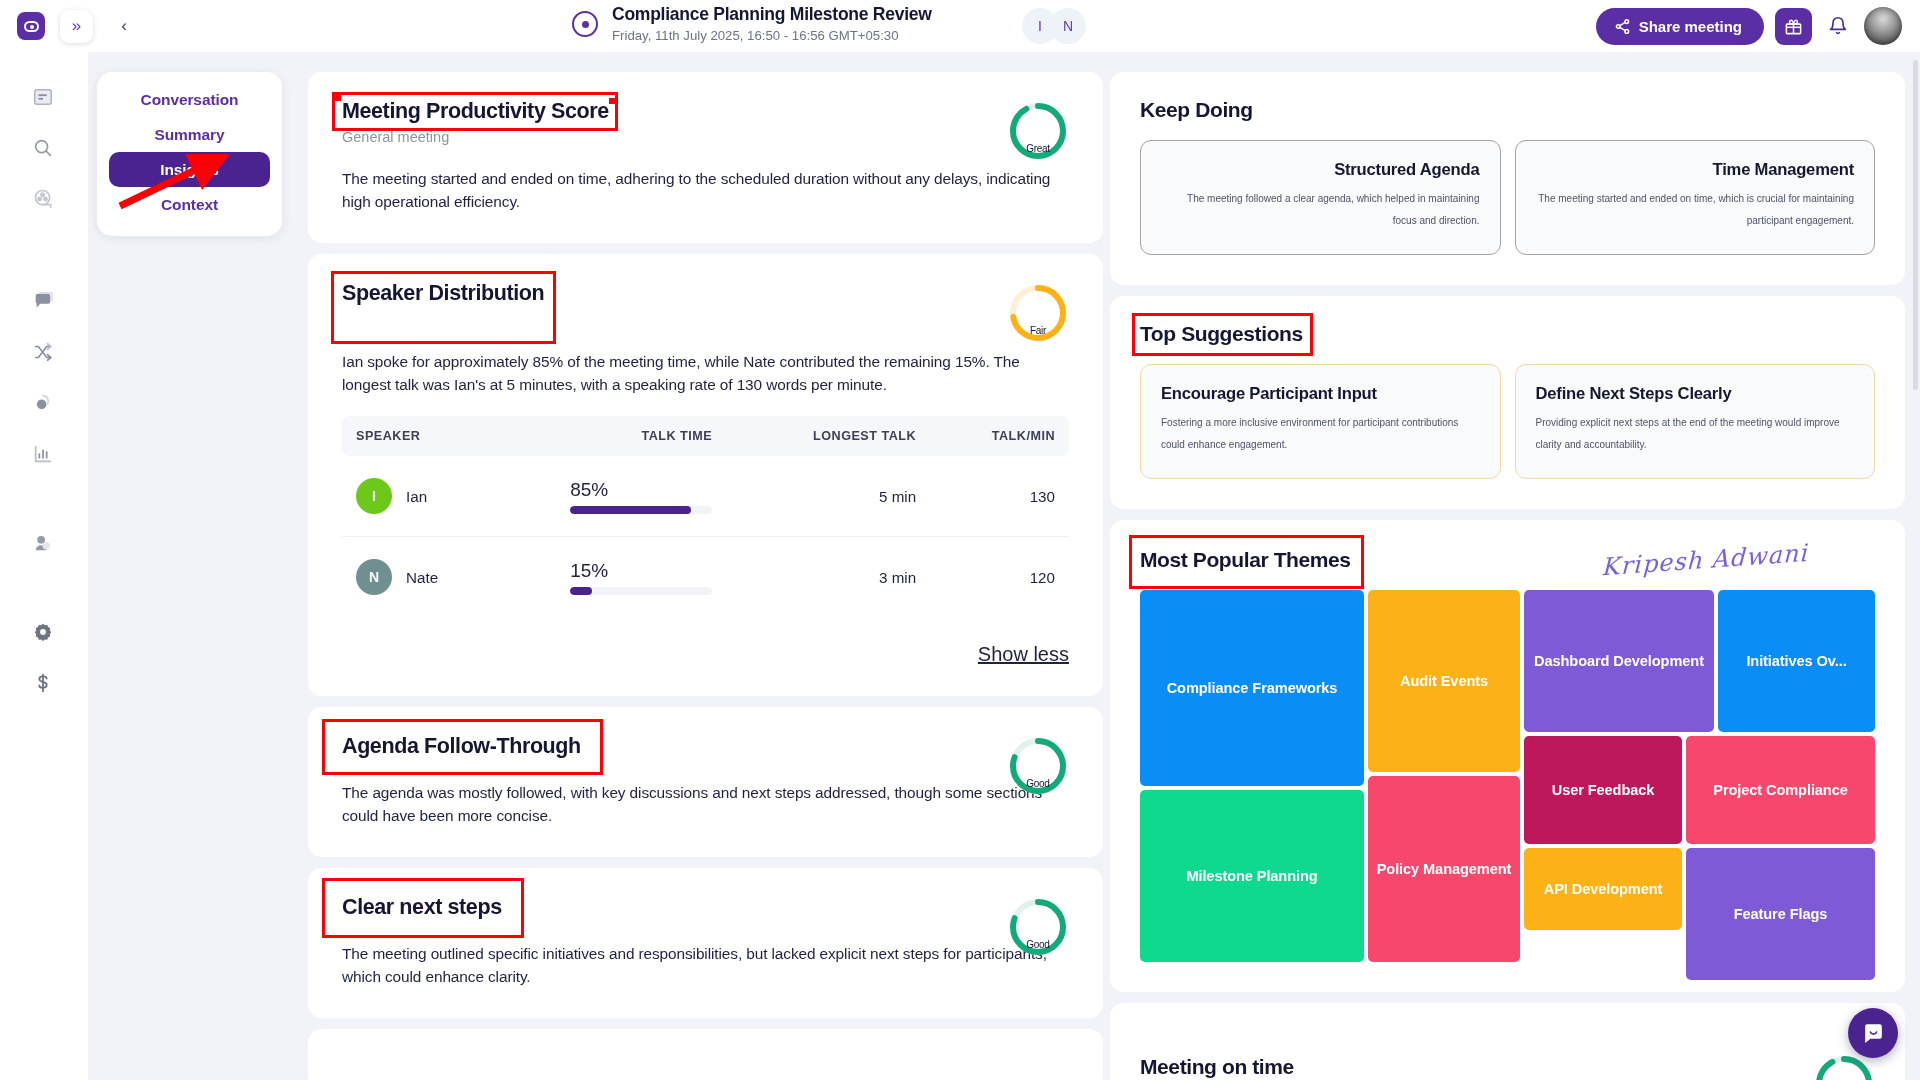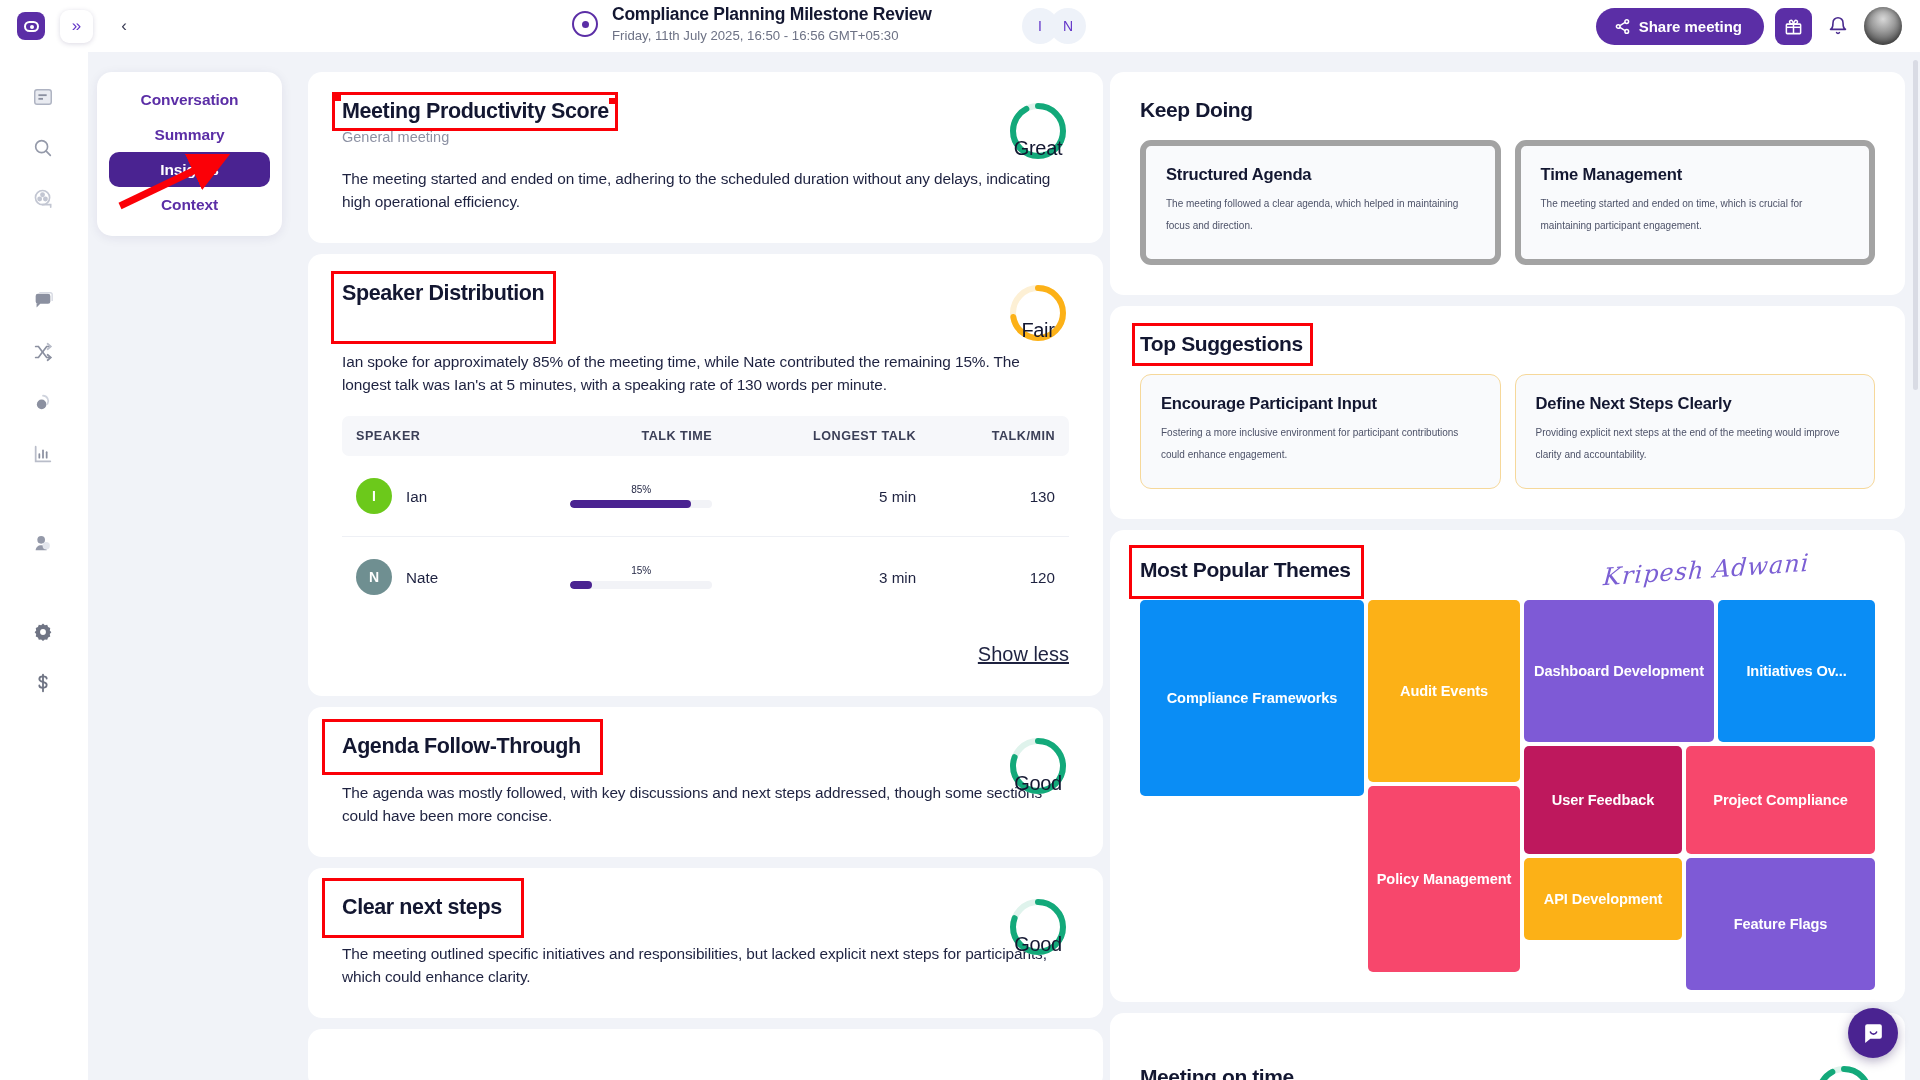--- a/index.html
+++ b/index.html
@@ -122,53 +122,53 @@
   .boxed::after {
     content:""; position:absolute; border:3px solid #fb0007; pointer-events:none;
   }
 
   
   .gauge {
     position:absolute; width:62px;height:62px; right:34px; top:28px;
     display:flex;align-items:center;justify-content:center;
   }
   .gauge svg { position:absolute; inset:0; }
-  .gauge span { font-size:20px; font-weight:400; color:#131731; letter-spacing:-.3px; z-index:2;margin-top:35px; }
+  .gauge span { font-size:10px; font-weight:400; color:#131731; letter-spacing:-.3px; z-index:2;margin-top:35px; }
 
   
   table.sp { width:100%; border-collapse:collapse; margin-top:20px; }
   table.sp thead th {
     background:#f6f7fa; font-size:12.6px; font-weight:700; letter-spacing:.5px;
     color:#3b3f57; padding:13px 0; text-align:right;
   }
   table.sp thead th:first-child { text-align:left; padding-left:14px; border-radius:7px 0 0 7px; }
   table.sp thead th:last-child { padding-right:14px; border-radius:0 7px 7px 0; }
   table.sp tbody td { padding:22px 0; font-size:15.2px; text-align:right; border-bottom:1px solid #eef0f5; }
   table.sp tbody tr:last-child td { border-bottom:none; }
   table.sp tbody td:first-child { text-align:left; padding-left:14px; }
   table.sp tbody td:last-child { padding-right:14px; }
   .spname { display:flex; align-items:center; gap:14px; }
   .spav { width:36px;height:36px;border-radius:50%; color:#fff; font-size:14px; font-weight:700;
           display:flex;align-items:center;justify-content:center; flex:none; }
   .barcell { width:180px; }
   .barwrap { position:relative; width:142px; margin-left:auto; }
-  .pct { font-size:10px; text-align:center; display:block; }
+  .pct { font-size:19px; text-align:left; display:block; }
   .track { height:8px; border-radius:4px; background:#f2f3f7; margin-top:5px; overflow:hidden; }
   .fill { height:100%; border-radius:4px; background:#4a2391; }
   .showless {
     display:block; text-align:right; margin-top:26px; font-size:20px; color:#1e2240;
     text-decoration:underline; cursor:pointer;
   }
 
   
   .rcard { background:#fff; border-radius:14px; padding:26px 30px 30px; margin-bottom:11px; }
   .rcard h3 { font-size:21px; font-weight:700; letter-spacing:-.4px; color:#131731; display:inline-block; }
   .tiles { display:flex; gap:14px; margin-top:18px; }
   .tile { flex:1; border-radius:11px; padding:19px 20px 22px; background:#f9fafc; }
-  .tile.green { border:6px solid #a3a3a3; }
+  .tile.green { border:1px solid #a3a3a3;text-align:right; }
   .tile.amber { border:1px solid #f6d89a; }
   .tile h4 { font-size:16.6px; font-weight:700; color:#131731; letter-spacing:-.2px; }
   .tile p { font-size:10px; line-height:22px; color:#4d5268; margin-top:8px; }
 
   
   .tm-head { display:flex; align-items:center; }
   .sig {
     margin-left:252px; font-family:"DejaVu Serif", serif; font-style:italic;
     font-size:24px; color:#7b5fd4; letter-spacing:1px;
     transform: rotate(-4deg) skewX(-8deg);
@@ -486,20 +486,21 @@
   <div class="rcard">
     <div class="tm-head">
       <div style="display:inline-block;position:relative">
         <h3>Most Popular Themes</h3>
         <i style="position:absolute;left:-11px;top:-13px;right:-13px;bottom:-17px;border:3px solid #fb0007;display:block"></i>
       </div>
       <div class="sig">Kripesh Adwani</div>
     </div>
     <div class="treemap">
         <div class="tnode" style="left: 0px; top: 0px; width: 224px; height: 196px; background: rgb(10, 141, 245);">Compliance Frameworks</div>
+        <div class="tnode" style="left: 0px; top: 200px; width: 224px; height: 172px; background: rgb(15, 217, 142);">Milestone Planning</div>
         <div class="tnode" style="left: 228px; top: 0px; width: 152px; height: 182px; background: rgb(252, 177, 23);">Audit Events</div>
         <div class="tnode" style="left: 228px; top: 186px; width: 152px; height: 186px; background: rgb(247, 71, 108);">Policy Management</div>
         <div class="tnode" style="left: 384px; top: 0px; width: 190px; height: 142px; background: rgb(126, 90, 214);">Dashboard Development</div>
         <div class="tnode" style="left: 578px; top: 0px; width: 157px; height: 142px; background: rgb(10, 141, 245);">Initiatives Ov...</div>
         <div class="tnode" style="left: 384px; top: 146px; width: 158px; height: 108px; background: #be185d;">User Feedback</div>
         <div class="tnode" style="left: 546px; top: 146px; width: 189px; height: 108px; background: rgb(247, 71, 108);">Project Compliance</div>
         <div class="tnode" style="left: 384px; top: 258px; width: 158px; height: 82px; background: rgb(252, 177, 23);">API Development</div>
         <div class="tnode" style="left: 546px; top: 258px; width: 189px; height: 132px; background: rgb(126, 90, 214);">Feature Flags</div>
       </div>
   </div>

